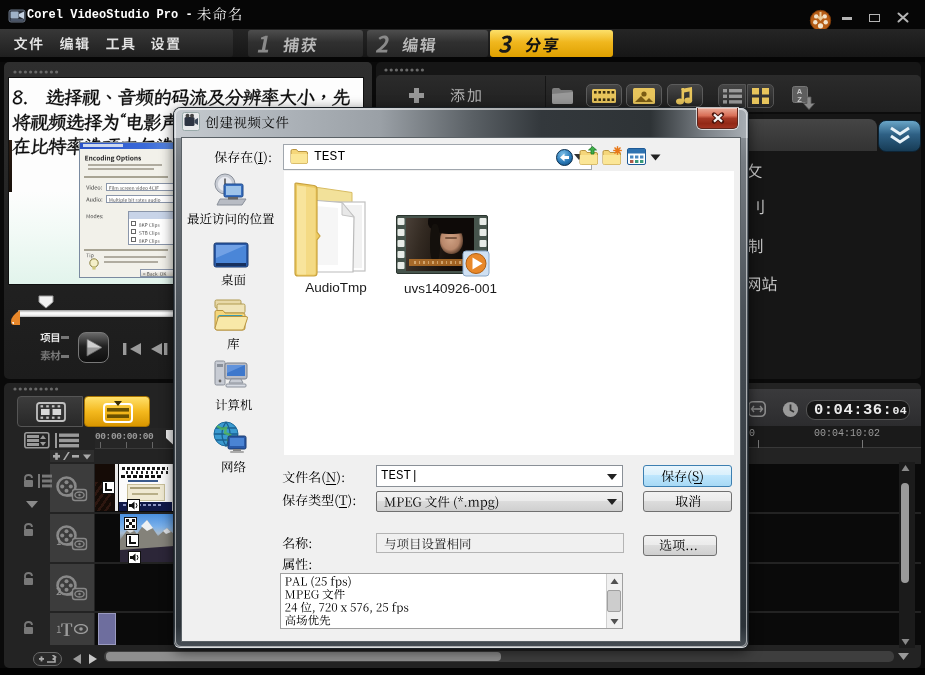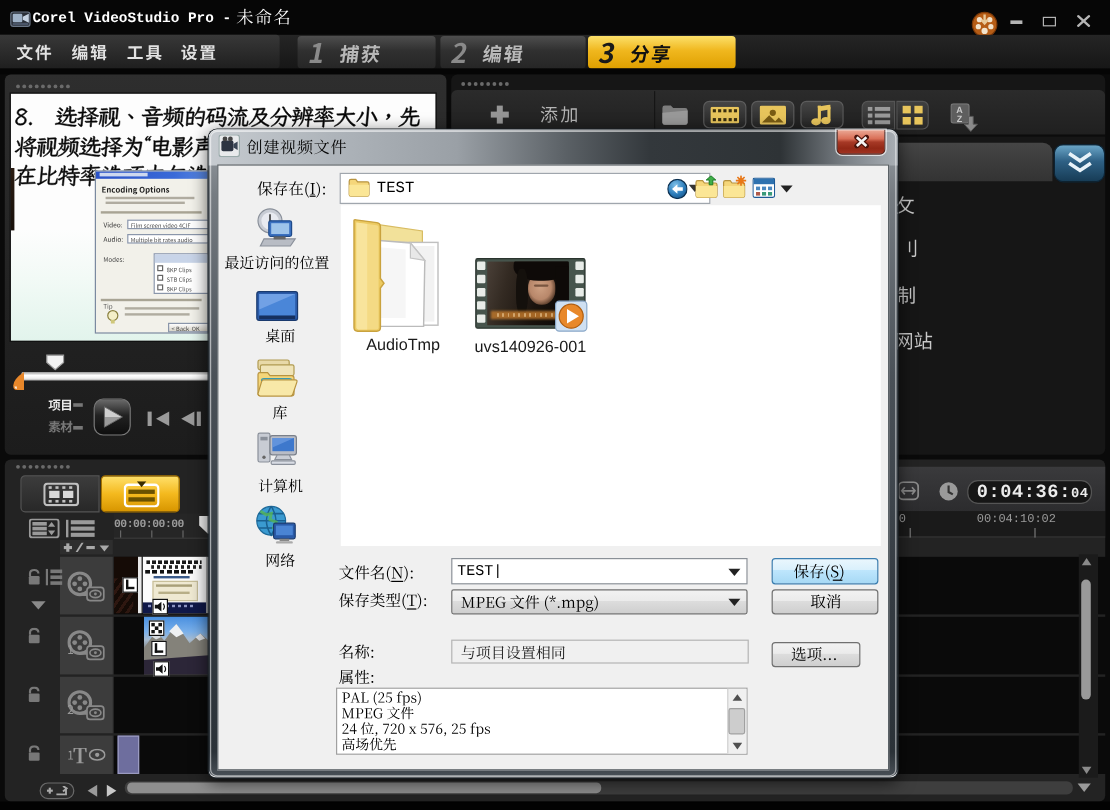--- a/index.html
+++ b/index.html
@@ -797,21 +797,21 @@
 <div class="abs" style="left:57px;top:4px;width:13px;height:48px;background:#0e0a08;"></div>
 <div class="abs" style="left:24px;top:6px;width:10px;height:38px;background:#14100c;border-radius:40%;"></div>
 <div class="abs" style="left:3px;top:41px;width:62px;height:7px;background:rgba(210,130,45,0.72);filter:blur(0.7px);"></div>
 <div class="abs" style="left:8px;top:42.5px;width:52px;height:3px;background:repeating-linear-gradient(90deg,rgba(255,225,175,0.5) 0 1.5px,rgba(200,120,40,0.15) 1.5px 4.5px);"></div>
 </div>
 <svg class="abs" style="left:462px;top:250px" width="28" height="27" viewBox="0 0 28 27">
 <rect x="1" y="1" width="26" height="25" rx="3" fill="#cfe0f2" stroke="#8aa8c8"></rect>
 <circle cx="14" cy="13.5" r="10" fill="#e8882a" stroke="#b05e10"></circle>
 <path d="M10.5 7.5 L20.5 13.5 L10.5 19.5 Z" fill="#fff"></path>
     </svg>
-<div class="abs" style="left:387px;top:281px;width:110px;height:16px;font-size:13.5px;color:#1a1a1a;text-align:center;white-space:nowrap;">uvs140926-001</div>
+<div class="abs" style="left:387px;top:281px;width:110px;height:16px;font-size:13.5px;color:#1a1a1a;text-align:right;white-space:nowrap;">uvs140926-001</div>
 <svg style="position:absolute;left:276.8px;top:469.0px;" width="73.5" height="16.9" viewBox="-5.2 -13.0 73.5 16.9">
       <g>
         <path d="M5.29 -10.86 5.16 -10.76C5.83 -10.21 6.63 -9.26 6.85 -8.50C7.8 -7.86 8.41 -9.90 5.29 -10.86ZM9.1 -7.67C8.64 -5.82 7.82 -4.21 6.56 -2.83C5.18 -4.08 4.16 -5.68 3.57 -7.67ZM11.23 -8.90 10.55 -8.06H0.61L0.72 -7.67H3.30C3.80 -5.44 4.73 -3.67 6.01 -2.27C4.65 -0.97 2.83 0.07 0.53 0.84L0.63 1.05C3.10 0.40 5.04 -0.53 6.52 -1.76C7.87 -0.50 9.56 0.41 11.58 1.01C11.75 0.57 12.11 0.31 12.55 0.28L12.59 0.14C10.49 -0.35 8.64 -1.15 7.14 -2.34C8.63 -3.77 9.60 -5.55 10.19 -7.67H12.09C12.27 -7.67 12.38 -7.73 12.42 -7.87C11.97 -8.30 11.23 -8.90 11.23 -8.90Z M20.72 -10.75V-7.87H18.74C18.96 -8.41 19.17 -8.96 19.34 -9.54C19.63 -9.52 19.77 -9.64 19.82 -9.78L18.49 -10.20C18.16 -8.25 17.45 -6.35 16.67 -5.09L16.86 -4.96C17.51 -5.61 18.09 -6.48 18.56 -7.48H20.72V-4.32H16.73L16.83 -3.93H20.72V1.00H20.89C21.22 1.00 21.58 0.80 21.58 0.67V-3.93H25.24C25.42 -3.93 25.54 -4.00 25.58 -4.14C25.15 -4.56 24.45 -5.10 24.45 -5.10L23.82 -4.32H21.58V-7.48H24.86C25.05 -7.48 25.18 -7.55 25.20 -7.69C24.79 -8.11 24.10 -8.65 24.10 -8.65L23.49 -7.87H21.58V-10.23C21.91 -10.28 22.02 -10.41 22.06 -10.59ZM16.31 -10.88C15.67 -8.42 14.54 -5.95 13.44 -4.39L13.62 -4.26C14.19 -4.82 14.74 -5.51 15.23 -6.29V1.00H15.39C15.71 1.00 16.08 0.79 16.09 0.71V-7.02C16.31 -7.05 16.43 -7.14 16.47 -7.26L15.92 -7.47C16.39 -8.32 16.79 -9.24 17.14 -10.19C17.43 -10.16 17.58 -10.28 17.64 -10.42Z M32.73 -10.46 31.35 -10.90C30.42 -8.90 28.53 -6.56 26.72 -5.22L26.87 -5.06C28.01 -5.70 29.13 -6.64 30.10 -7.64C30.69 -7.05 31.33 -6.22 31.49 -5.55C32.37 -4.92 33.04 -6.69 30.31 -7.85C30.61 -8.17 30.90 -8.50 31.16 -8.82H35.51C33.81 -5.97 30.43 -3.61 26.49 -2.32L26.61 -2.09C27.89 -2.41 29.09 -2.84 30.18 -3.34V1.02H30.32C30.75 1.02 31.04 0.80 31.04 0.74V0.01H36.54V0.97H36.67C36.97 0.97 37.40 0.76 37.41 0.67V-3.35C37.67 -3.40 37.88 -3.49 37.97 -3.61L36.89 -4.44L36.4 -3.9H31.30C33.59 -5.14 35.37 -6.78 36.58 -8.67C36.93 -8.68 37.08 -8.70 37.19 -8.82L36.23 -9.77L35.58 -9.21H31.46C31.74 -9.59 32.00 -9.95 32.22 -10.32C32.56 -10.27 32.66 -10.32 32.73 -10.46ZM31.04 -3.51H36.54V-0.36H31.04Z M41.11 -3.92C41.11 -6.35 41.62 -8.06 43.35 -10.43L43.10 -10.64C41.13 -8.63 40.19 -6.53 40.19 -3.92C40.19 -1.32 41.13 0.76 43.10 2.79L43.35 2.57C41.65 0.20 41.11 -1.50 41.11 -3.92Z M51.73 0.09H52.29V-8.94L53.56 -9.07V-9.46H50.24V-9.07L51.81 -8.94V-5.13L51.84 -1.66L46.57 -9.46H44.29V-9.07L45.55 -8.99V-0.53L44.30 -0.38V0.0H47.64V-0.38L46.05 -0.53V-4.14L46.03 -8.32Z M56.71 -3.92C56.71 -1.50 56.19 0.19 54.47 2.57L54.71 2.79C56.68 0.77 57.62 -1.32 57.62 -3.92C57.62 -6.53 56.68 -8.63 54.71 -10.64L54.47 -10.43C56.16 -8.07 56.71 -6.35 56.71 -3.92Z M60.93 0.19C61.38 0.19 61.73 -0.18 61.73 -0.59C61.73 -1.05 61.38 -1.40 60.93 -1.40C60.46 -1.40 60.13 -1.05 60.13 -0.59C60.13 -0.18 60.46 0.19 60.93 0.19ZM60.93 -4.95C61.38 -4.95 61.73 -5.33 61.73 -5.74C61.73 -6.20 61.38 -6.55 60.93 -6.55C60.46 -6.55 60.13 -6.20 60.13 -5.74C60.13 -5.33 60.46 -4.95 60.93 -4.95Z" fill="#000"></path>
       </g>
     </svg>
 <div class="abs" style="left:325.7px;top:483.5px;width:10.3px;height:1px;background:#000;"></div>
 <div class="abs" style="left:376px;top:465px;width:247px;height:22px;background:#fff;border:1px solid #8a9097;"></div>
 <div class="abs mono" style="left:381px;top:469px;font-size:12.5px;color:#000;">TEST<span style="font-family:'Liberation Mono',monospace;font-weight:normal;">|</span></div>
 <svg class="abs" style="left:606px;top:473px" width="12" height="8" viewBox="0 0 12 8">
       <path d="M1 1 L11 1 L6 7 Z" fill="#222"></path>

